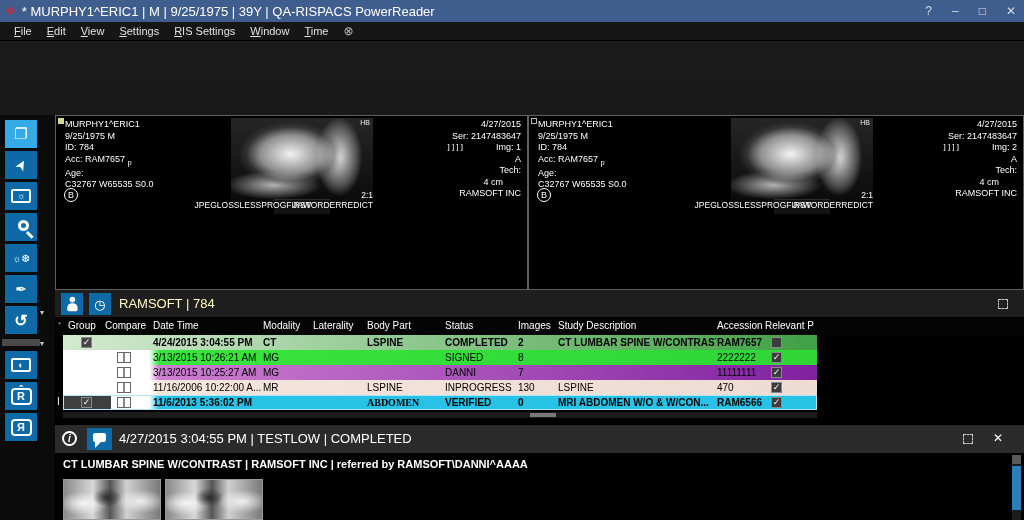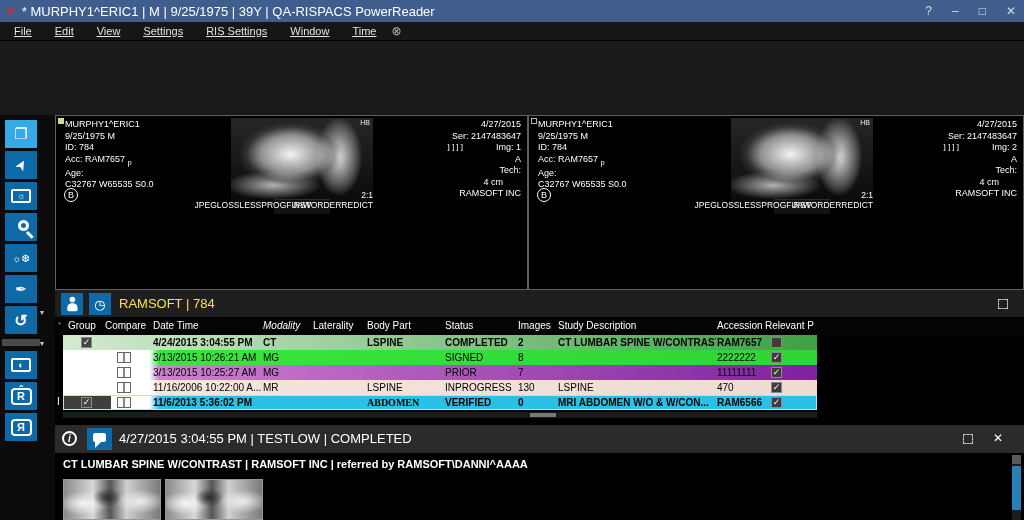--- a/index.html
+++ b/index.html
@@ -123,21 +123,21 @@
   .minibox { position:absolute; top:83px; width:56px; height:15px; background:#131313;
              border-top:1px solid #2c2c2c; }
   .vruler { position:absolute; top:27px; font-size:8px; line-height:7.5px; color:#fff; text-align:left; }
   .markerB { position:absolute; left:8px; top:72px; width:14px; height:14px; border:1px solid #fff;
              border-radius:50%; font-size:9px; display:flex; align-items:center; justify-content:center; }
 
   
   .study { left:55px; top:290px; width:969px; height:135px; background:#000; }
   .study-hdr { position:absolute; left:0; top:0; width:100%; height:28px; background:#1e1e1e;
                border-bottom:1px solid #000; }
-  .study-title { position:absolute; left:64px; top:6px; font-size:13px; color:#fde047; }
+  .study-title { position:absolute; left:64px; top:6px; font-size:13px; color:#fef9c3; }
   .hbtn { position:absolute; top:3px; width:22px; height:22px; background:#0d6aa6; color:#fff;
           display:flex; align-items:center; justify-content:center; font-size:12px; }
   .colhdr { position:absolute; left:0; top:28px; width:100%; height:17px; background:#040404; }
   .ch { position:absolute; top:2px; font-size:10px; color:#fff; white-space:nowrap; }
   .tr { position:absolute; left:8px; width:754px; height:15px; }
   .cell { position:absolute; top:0; font-size:10px; line-height:15px; color:#000;
           white-space:nowrap; overflow:hidden; }
   .cb { position:absolute; top:2px; width:11px; height:11px; background:#454545; border:1px solid #8a8a8a;
         color:#fff; font-size:9px; line-height:9px; text-align:center; }
   .cmp { position:absolute; top:2px; left:54px; width:14px; height:11px; border:1px solid #666;
@@ -172,21 +172,21 @@
     <span class="tb-ctrls">
       <span>?</span>
       <span>–</span>
       <span>□</span>
       <span>✕</span>
     </span>
   </div>
 
   <div class="abs menu-grip"></div>
   <div class="abs menubar">
-    <span id="menu-items" style="display:flex;gap:23px;text-decoration:underline;">
+    <span id="menu-items" style="display:flex;gap:15px;">
         <span class="menu-item">File</span>
         <span class="menu-item">Edit</span>
         <span class="menu-item">View</span>
         <span class="menu-item">Settings</span>
         <span class="menu-item">RIS Settings</span>
         <span class="menu-item">Window</span>
         <span class="menu-item">Time</span>
       </span>
     <span class="menu-x">⊗</span>
   </div>
@@ -416,21 +416,21 @@
         <span style="font-size:13px;">◷</span>
       </div>
       <span class="study-title">RAMSOFT | 784</span>
       <span class="pex" style="position:absolute;right:16px;top:9px;"></span>
     </div>
     <div class="colhdr" id="col-header">
       <span class="ch" style="left:3px;font-size:8px;color:#9a9a9a;">*</span>
     <span class="ch" style="left: 13px;">Group</span>
         <span class="ch" style="left: 50px;">Compare</span>
         <span class="ch" style="left: 98px;">Date Time</span>
-        <span class="ch" style="left: 208px; font-style: italic;">Modality</span>
+        <span class="ch" style="left: 208px;">Modality</span>
         <span class="ch" style="left: 258px;">Laterality</span>
         <span class="ch" style="left: 312px; text-align: center;">Body Part</span>
         <span class="ch" style="left: 390px;">Status</span>
         <span class="ch" style="left: 463px;">Images</span>
         <span class="ch" style="left: 503px;">Study Description</span>
         <span class="ch" style="left: 662px;">Accession</span>
         <span class="ch" style="left: 710px;">Relevant P</span>
       </div>
     <div id="table-rows">
         <div class="tr" style="top: 45px; background: linear-gradient(90deg, rgb(212, 234, 208), rgb(63, 160, 68));">
@@ -456,21 +456,21 @@
           <span class="cell" style="left: 495px; width: 158px;"></span>
           <span class="cell" style="left: 654px; width: 64px;">2222222</span>
           <span class="cb" style="left: 708px; background: rgb(60, 60, 60);">✓</span>
         </div>
         <div class="tr" style="top: 75px; background: linear-gradient(90deg, rgb(255, 255, 255) 0px, rgb(255, 255, 255) 48px, rgb(255, 255, 255) 48px, rgb(255, 255, 255) 86px, rgb(205, 127, 208) 96px, rgb(128, 33, 160) 100%);">
           <span class="cmp"></span>
           <span class="cell" style="left: 90px; width: 110px;">3/13/2015 10:25:27 AM</span>
           <span class="cell" style="left: 200px; width: 48px;">MG</span>
           <span class="cell" style="left: 250px; width: 52px;"></span>
           <span class="cell" style="left: 304px; width: 76px;"></span>
-          <span class="cell" style="left: 382px; width: 72px;">PRIOR</span>
+          <span class="cell" style="left: 382px; width: 72px;">DANNI</span>
           <span class="cell" style="left: 455px; width: 36px;">7</span>
           <span class="cell" style="left: 495px; width: 158px;"></span>
           <span class="cell" style="left: 654px; width: 64px;">11111111</span>
           <span class="cb" style="left: 708px; background: rgb(60, 60, 60);">✓</span>
         </div>
         <div class="tr" style="top: 90px; background: linear-gradient(90deg, rgb(255, 255, 255) 0px, rgb(255, 255, 255) 48px, rgb(255, 255, 255) 48px, rgb(255, 255, 255) 86px, rgb(244, 229, 221) 96px, rgb(238, 219, 209) 100%);">
           <span class="cmp"></span>
           <span class="cell" style="left: 90px; width: 110px;">11/16/2006 10:22:00 A...</span>
           <span class="cell" style="left: 200px; width: 48px;">MR</span>
           <span class="cell" style="left: 250px; width: 52px;"></span>

